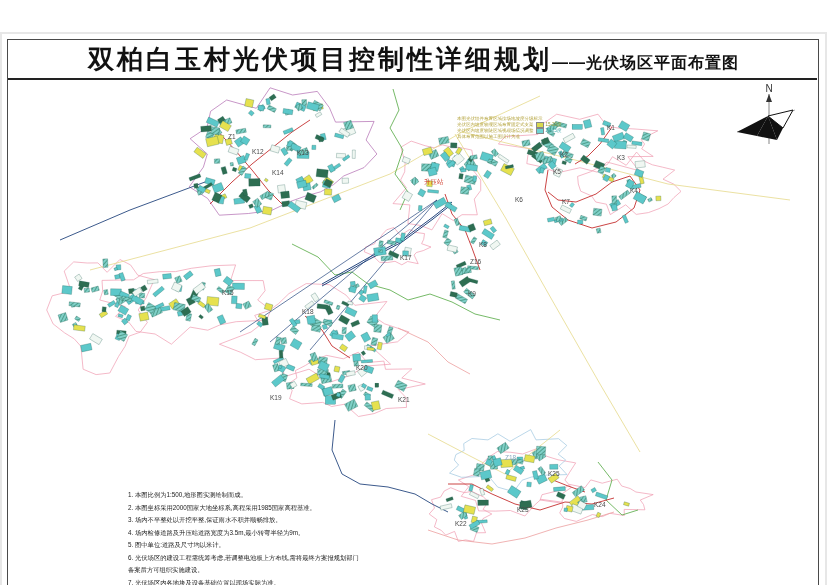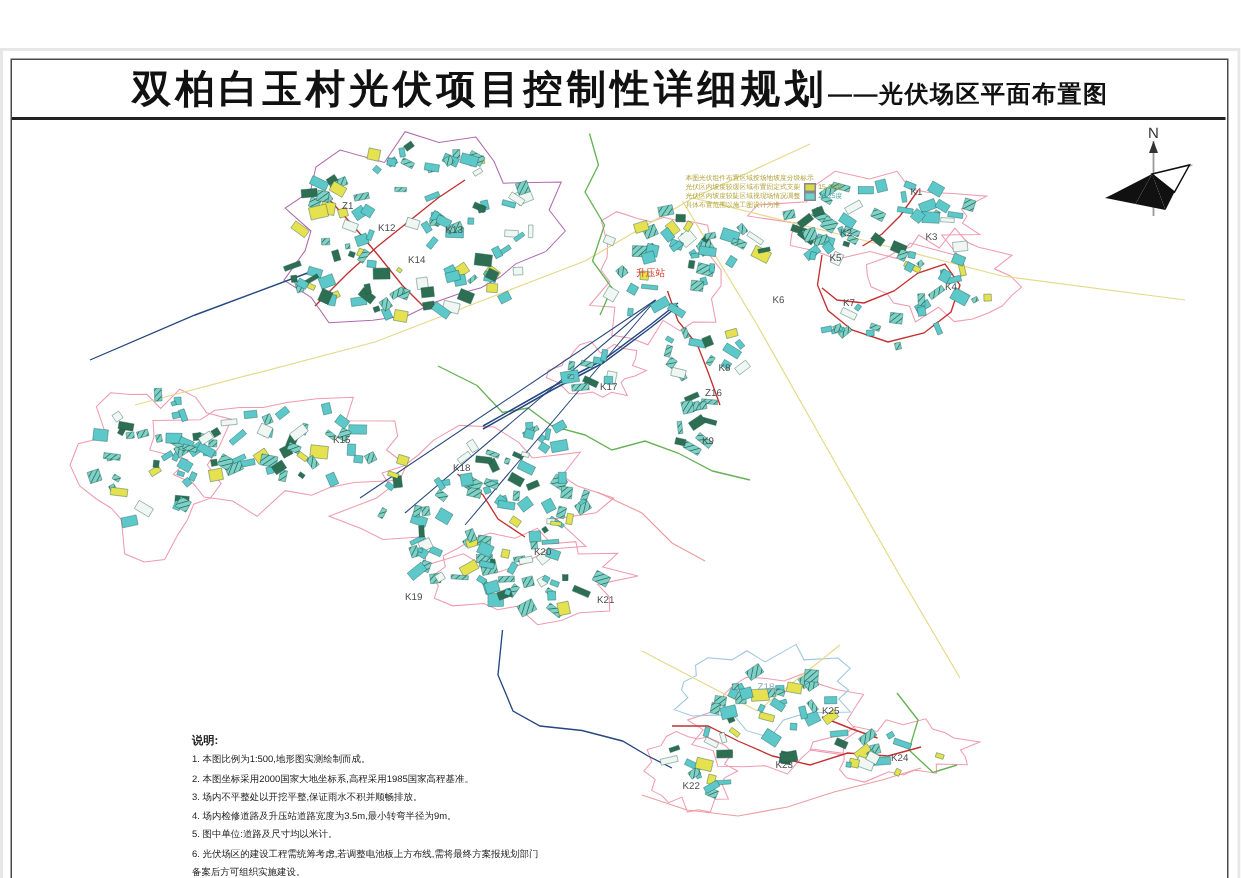--- a/index.html
+++ b/index.html
@@ -641,21 +641,20 @@
     </div>
     <div class="legend-item">
       <span class="legend-line">光伏区内坡度较陡区域视现场情况调整</span>
       <span class="swatch" id="sw1" style="background: rgb(111, 211, 211);"></span>
       <span id="swl1" style="color: rgb(58, 167, 167); font-size: 4.5px;">20-25度</span>
     </div>
     <div class="legend-line">具体布置范围以施工图设计为准</div>
   </div>
 
   <div class="notes">
-    <div class="notes-heading">说明:</div>
     <div id="notes-list">
         <div class="note-item">1. 本图比例为1:500,地形图实测绘制而成。</div>
         <div class="note-item">2. 本图坐标采用2000国家大地坐标系,高程采用1985国家高程基准。</div>
         <div class="note-item">3. 场内不平整处以开挖平整,保证雨水不积并顺畅排放。</div>
         <div class="note-item">4. 场内检修道路及升压站道路宽度为3.5m,最小转弯半径为9m。</div>
         <div class="note-item">5. 图中单位:道路及尺寸均以米计。</div>
         <div class="note-item">6. 光伏场区的建设工程需统筹考虑,若调整电池板上方布线,需将最终方案报规划部门
     备案后方可组织实施建设。</div>
         <div class="note-item">7. 光伏场区内各地块及设备基础位置以现场实际为准。</div>
       </div>

